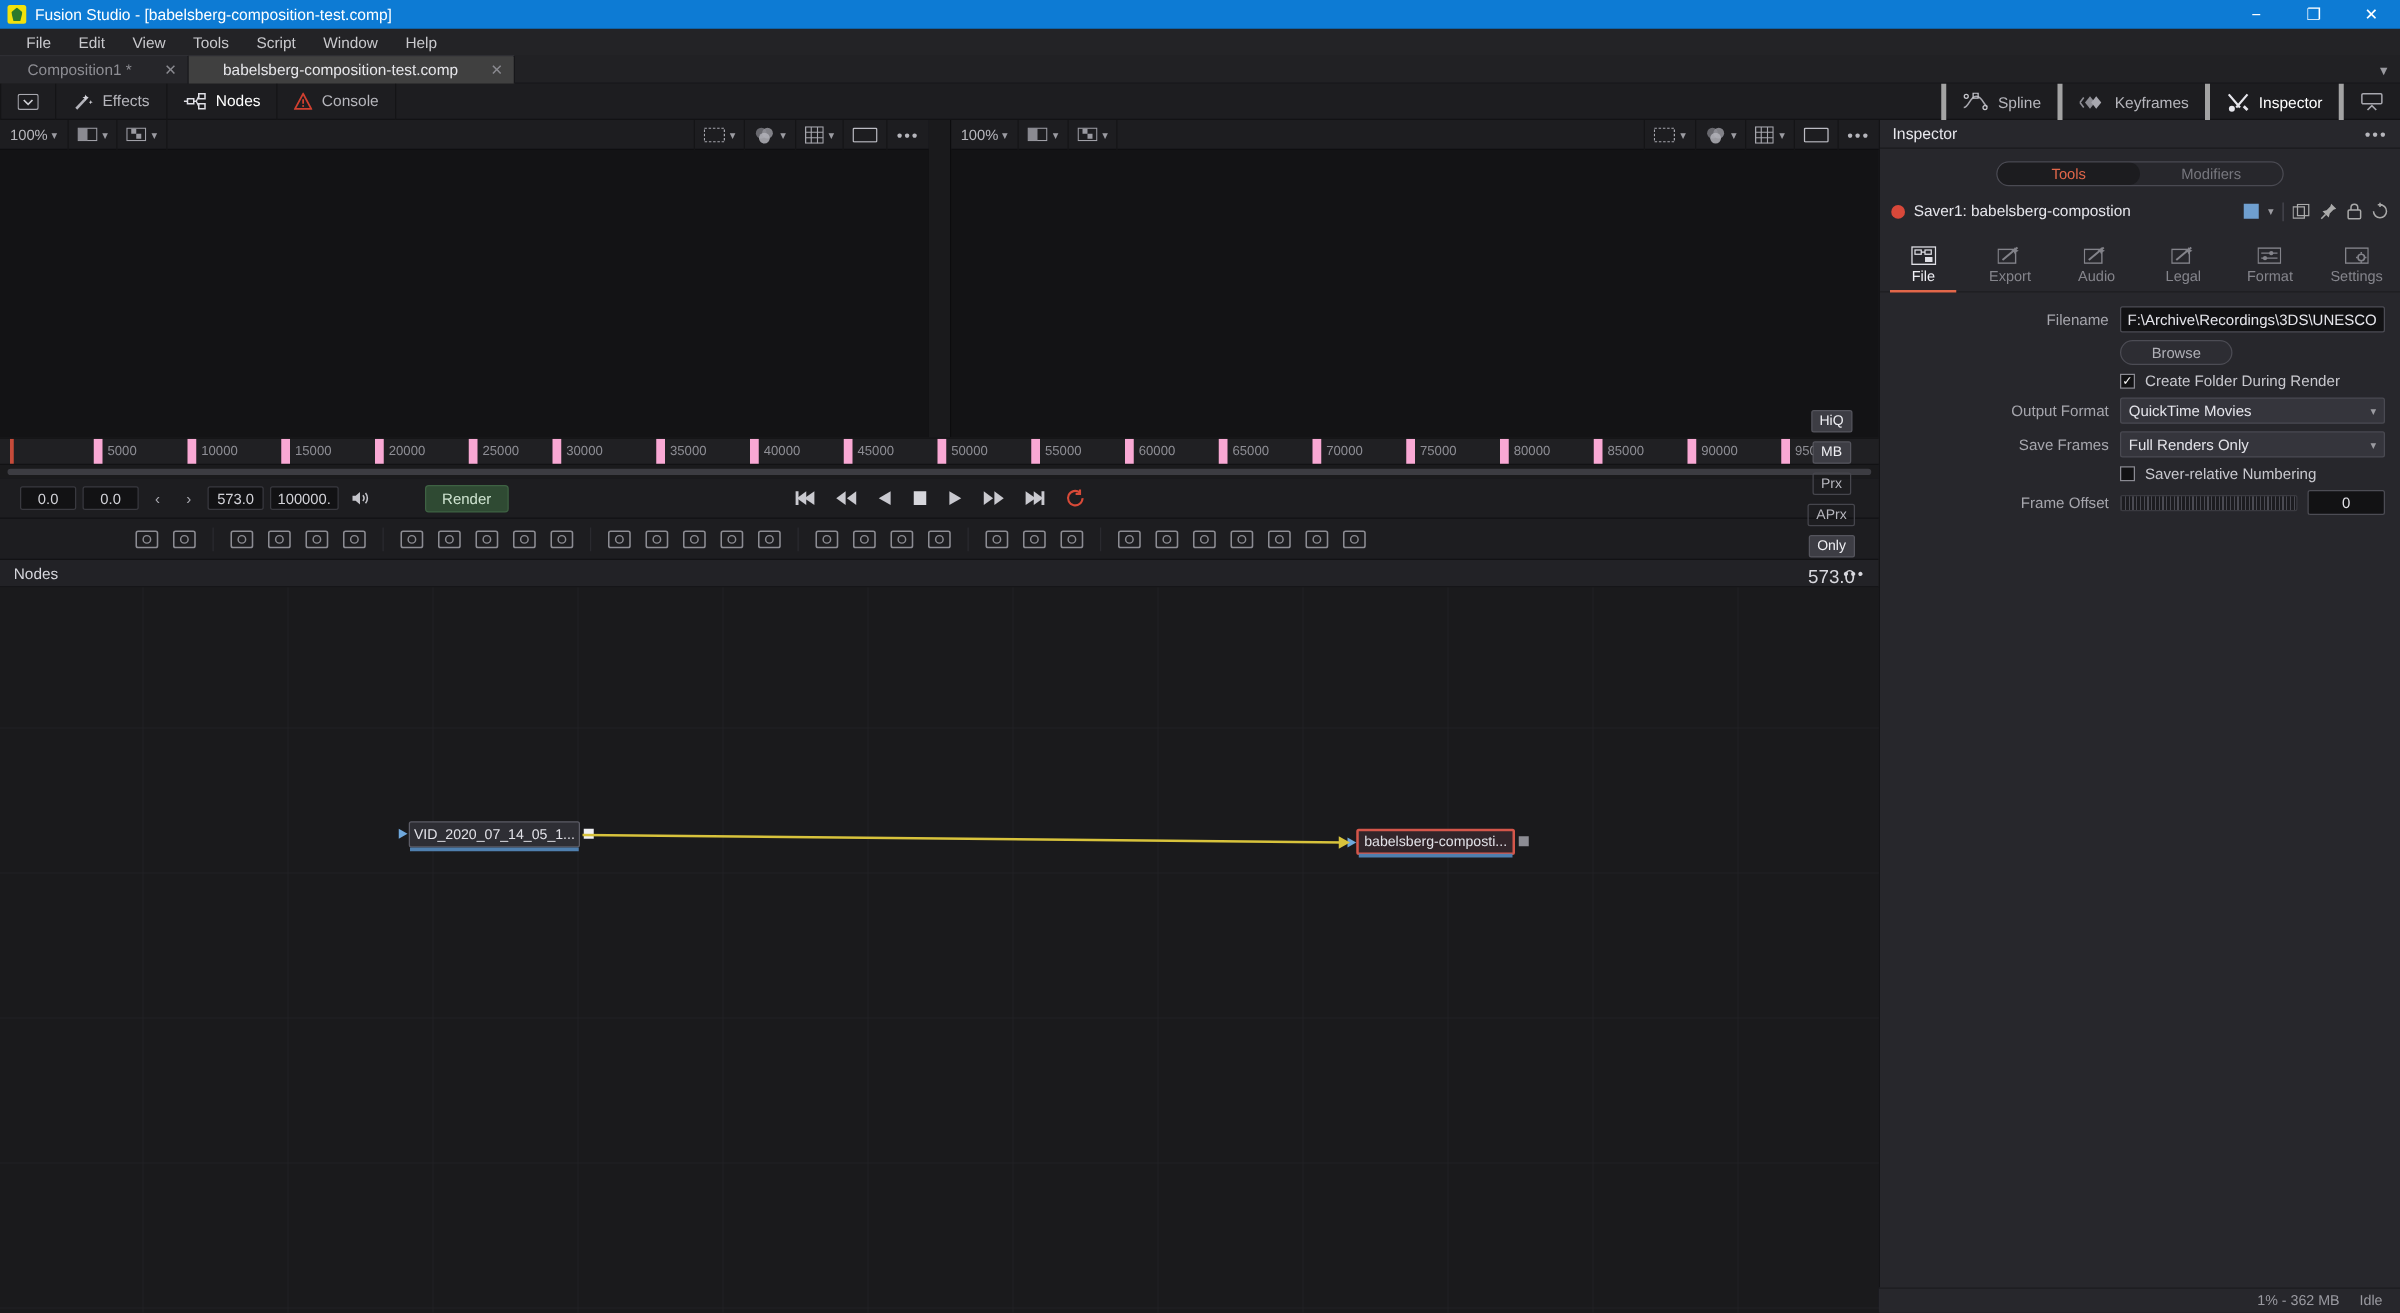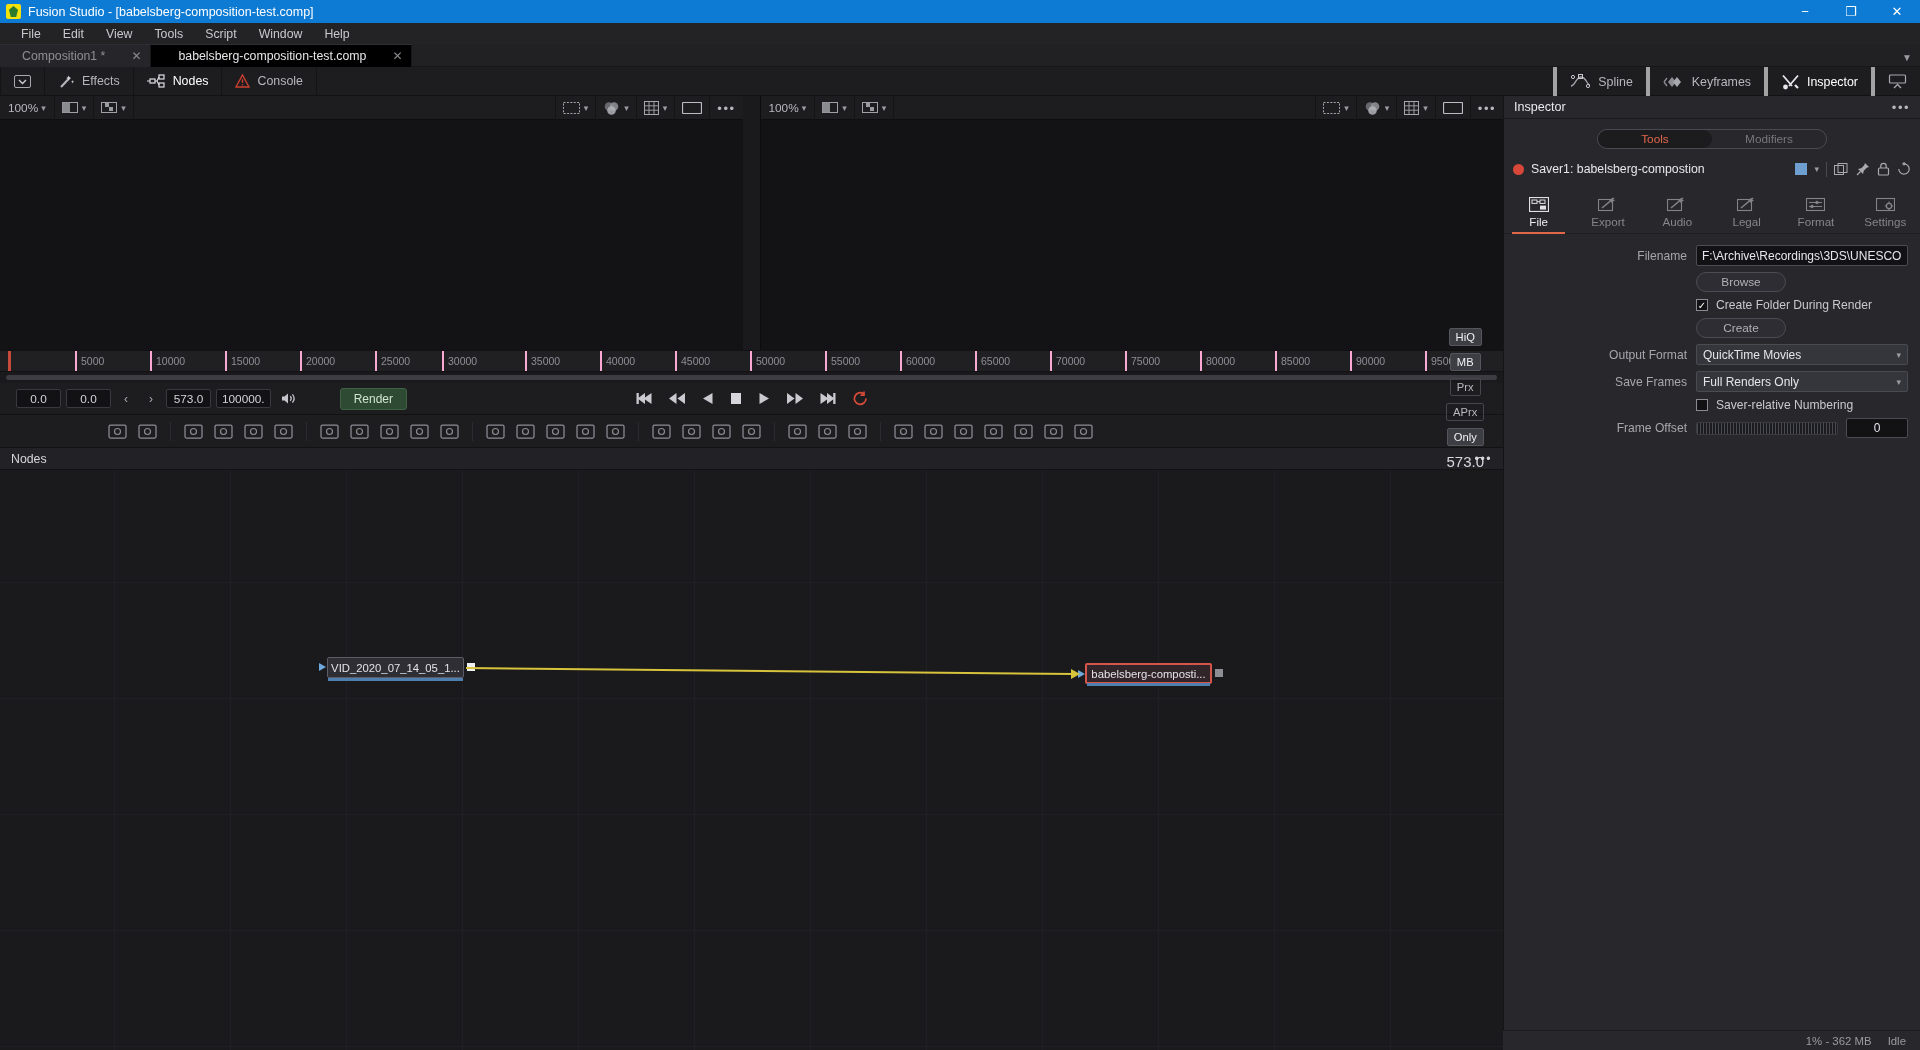--- a/index.html
+++ b/index.html
@@ -24,21 +24,21 @@
   
   .menubar { height:21px; background:#232326; display:flex; align-items:center; padding-left:10px; gap:0; }
   .menu-item { padding:2px 11px; font-size:12.3px; color:#c9c9cd; }
 
   
   .tabbar { height:23px; background:#212124; display:flex; align-items:flex-start; position:relative;
             border-bottom:1px solid #17171a; }
   .comp-tab { height:23px; display:flex; align-items:center; gap:26px; padding:0 9px 0 22px;
               font-size:12.3px; color:#8e8e94; background:#26262a; border-right:1px solid #17171a;
               border-top:1px solid #2e2e33; }
-  .comp-tab.active { background:#000000; color:#e6e6ea;padding-left:27px; }
+  .comp-tab.active { background:#404040; color:#e6e6ea;padding-left:27px; }
   .tab-close { color:#8a8a90; font-size:12px; }
   .tabbar-caret { position:absolute; right:8px; bottom:3px; color:#9a9aa0; font-size:10px; }
 
   
   .maintoolbar { height:29px; background:#1d1d20; display:flex; align-items:center;
                  border-bottom:1px solid #121214; position:relative; }
   .tb-btn { display:flex; align-items:center; gap:7px; height:29px; padding:0 13px; color:#b6b6bc; font-size:12.4px;
             border-right:1px solid #141416; }
   .tb-btn:first-child { border-left:1px solid #141416; }
   .tb-btn.sel { color:#ffffff; }
@@ -63,21 +63,21 @@
   .vright { position:absolute; right:0; top:0; height:24px; display:flex; align-items:center; }
   .vright .vtool { border-right:none; border-left:1px solid #141416; }
   .vcanvas { flex:1; background:#131315; }
   .caret { font-size:9px; color:#9c9ca2; }
   .dots { letter-spacing:1.5px; color:#b6b6bc; font-size:13px; }
 
   
   .rulerwrap { background:#1a1a1c; }
   .ruler { height:22px; background:#202023; position:relative; border-top:1px solid #121214;
            border-bottom:1px solid #121214; overflow:hidden; }
-  .rtick { position:absolute; top:0; height:22px; border-left:2px solid #f9a8d4; padding-left:4px;
+  .rtick { position:absolute; top:0; height:22px; border-left:7px solid #f9a8d4; padding-left:4px;
            font-size:10.5px; color:#8e8e95; line-height:20px; }
   .playhead { position:absolute; left:8px; top:0; width:3px; height:22px; background:#c64b3a; }
   .scrollrow { height:11px; background:#1a1a1c; display:flex; align-items:center; padding:0 6px; }
   .scrollbar { flex:1; height:5px; background:#3c3c42; border-radius:3px; }
 
   
   .transport { height:32px; background:#1d1d20; display:flex; align-items:center; position:relative;
                border-bottom:1px solid #121214; }
   .numfld { background:#121214; border:1px solid #39393f; border-radius:2px; height:19px; min-width:45px;
             display:flex; align-items:center; justify-content:center; font-size:11.8px; color:#d2d2d8; padding:0 5px; }
@@ -873,26 +873,20 @@
             </div>
         </div>
         <div class="frow">
           <div class="flab"></div>
           <div class="fctl">
             <div class="chk on">✓</div>
             <div class="chklab">Create Folder During Render</div>
           </div>
         </div>
         <div class="frow">
-          <div class="flab"></div>
-          <div class="fctl">
-              <div class="btnw">Create</div>
-            </div>
-        </div>
-        <div class="frow">
           <div class="flab">Output Format</div>
           <div class="fctl">
               <div class="selbox">
             <span>QuickTime Movies</span>
             <span class="caret">▾</span>
           </div>
             </div>
         </div>
         <div class="frow">
           <div class="flab">Save Frames</div>

